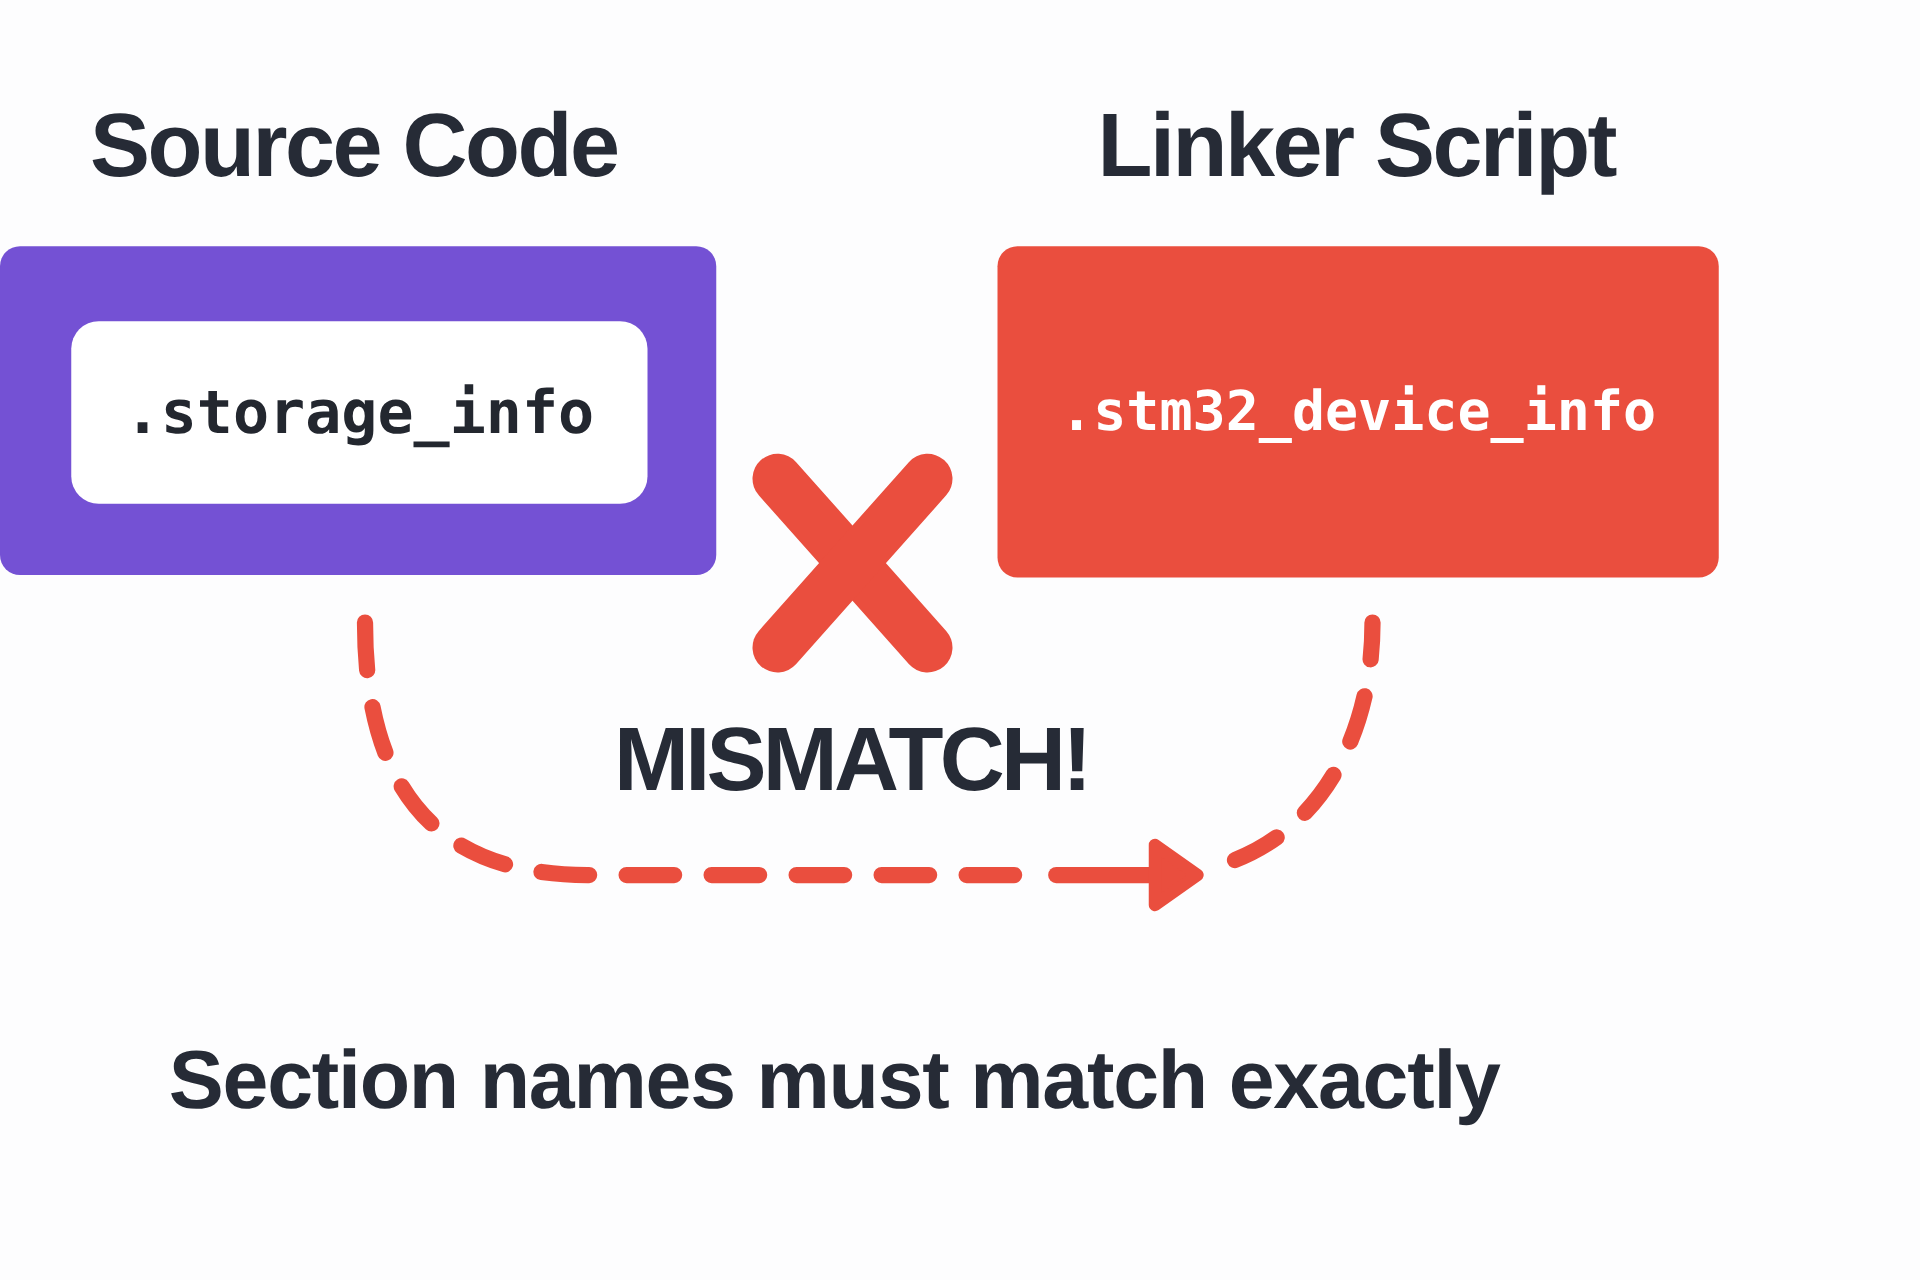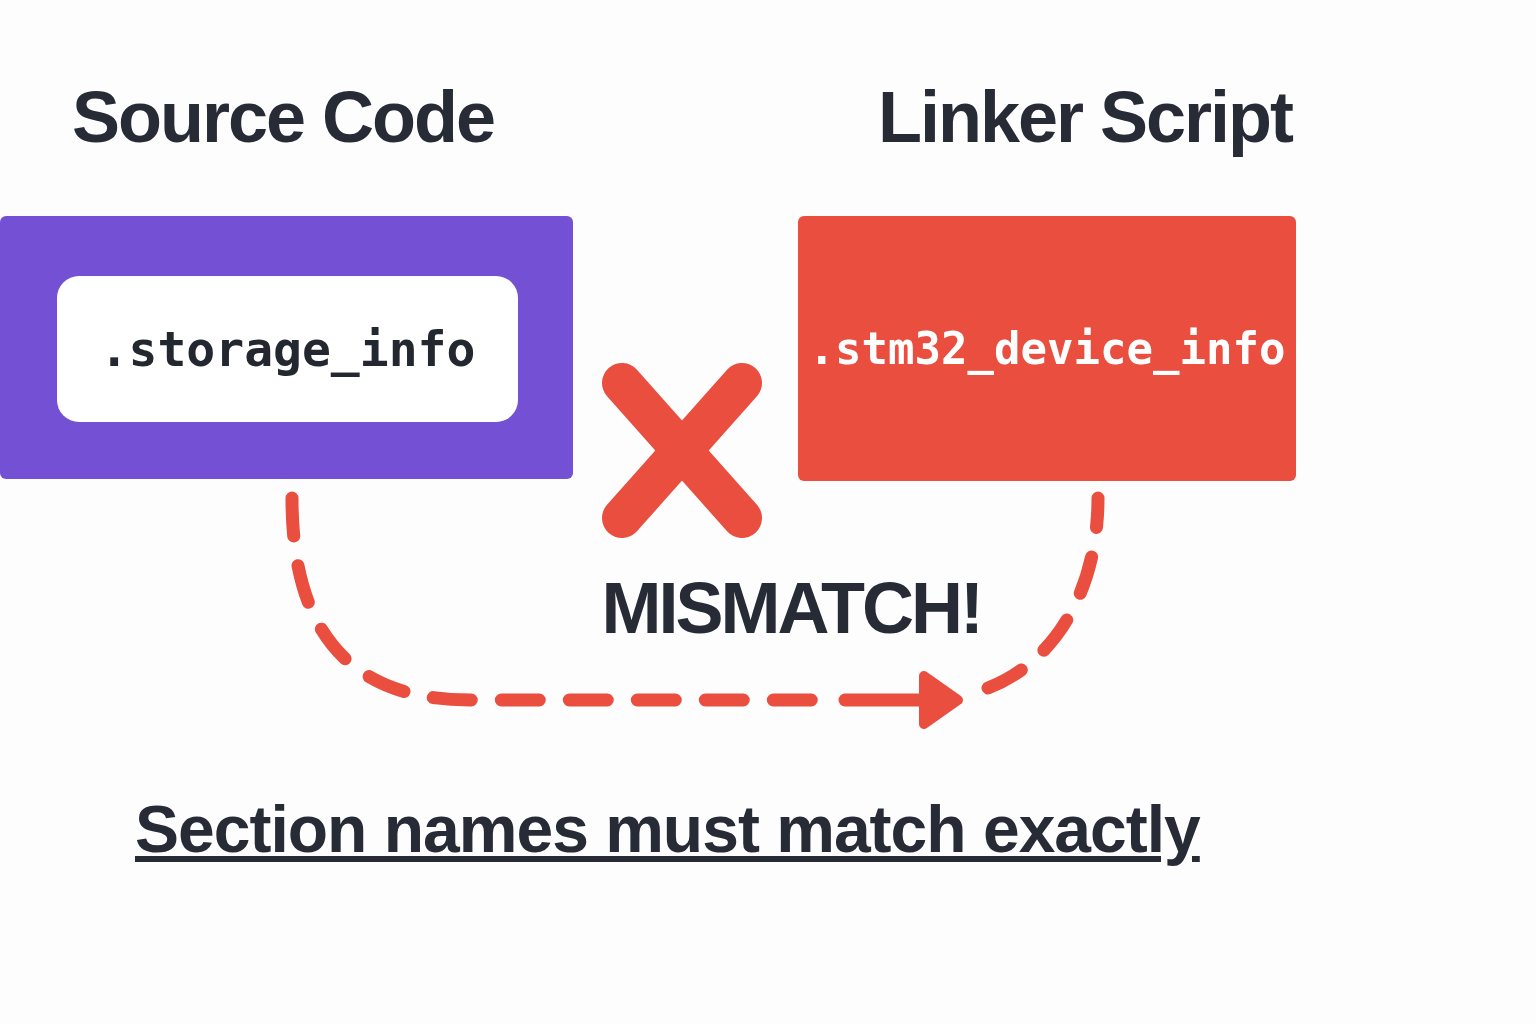--- a/index.html
+++ b/index.html
@@ -13,56 +13,56 @@
     font-family:"Liberation Sans",sans-serif;
   }
   .heading{
     position:absolute;top:81px;width:500px;text-align:center;
     font-size:72px;font-weight:bold;letter-spacing:-2px;line-height:1;
     color:var(--dark);white-space:nowrap;
   }
   .heading.src{left:33px;}
   .heading.lnk{left:835px;}
   .box{
-    position:absolute;top:197px;height:265px;border-radius:6px;margin-top:19px;
+    position:absolute;top:197px;height:265px;border-radius:16px;
   }
   .box.src{left:0;width:573px;height:263px;background:var(--purple);}
   .box.lnk{
-    left:798px;width:498px;background:var(--red);
+    left:798px;width:577px;background:var(--red);
     display:flex;align-items:center;justify-content:center;
   }
   .pill{
     position:absolute;left:57px;top:60px;width:461px;height:146px;
     background:var(--white);border-radius:22px;
     display:flex;align-items:center;justify-content:center;
   }
   .code{
     font-family:"DejaVu Sans Mono","Liberation Mono",monospace;
     font-weight:600;white-space:nowrap;
   }
   .code.src-code{font-size:48px;color:var(--code_dark);}
   .code.lnk-code{font-size:44px;color:var(--white);}
   .x-icon{position:absolute;left:592px;top:353px;width:180px;height:195px;}
   .x-icon line{stroke:var(--red);stroke-width:40;stroke-linecap:round;}
   .mismatch{
-    position:absolute;left:381px;top:572px;width:600px;text-align:right;
+    position:absolute;left:381px;top:572px;width:600px;text-align:center;
     font-size:72px;font-weight:bold;letter-spacing:-3px;line-height:1;
     color:var(--dark);white-space:nowrap;
   }
   .arrow-svg{position:absolute;left:0;top:0;width:1536px;height:1024px;pointer-events:none;}
   .arrow-svg .dash{
     fill:none;stroke:var(--red);stroke-width:13;
     stroke-linecap:round;stroke-dasharray:38 30;
   }
   .arrow-svg .tail{fill:none;stroke:var(--red);stroke-width:13;stroke-linecap:round;}
   .arrow-svg .head{fill:var(--red);stroke:var(--red);stroke-width:10;stroke-linejoin:round;}
   .caption{
-    position:absolute;left:135px;top:796px;
+    position:absolute;left:135px;top:830px;
     font-size:66px;font-weight:bold;letter-spacing:-1px;line-height:1;
-    color:var(--dark);white-space:nowrap;text-decoration:underline;
+    color:var(--dark);white-space:nowrap;
   }
 </style>
 </head>
 <body>
 
 <div class="stage">
 
   <div class="heading lnk">Linker Script</div>
   <div class="heading src">Source Code</div>
 

